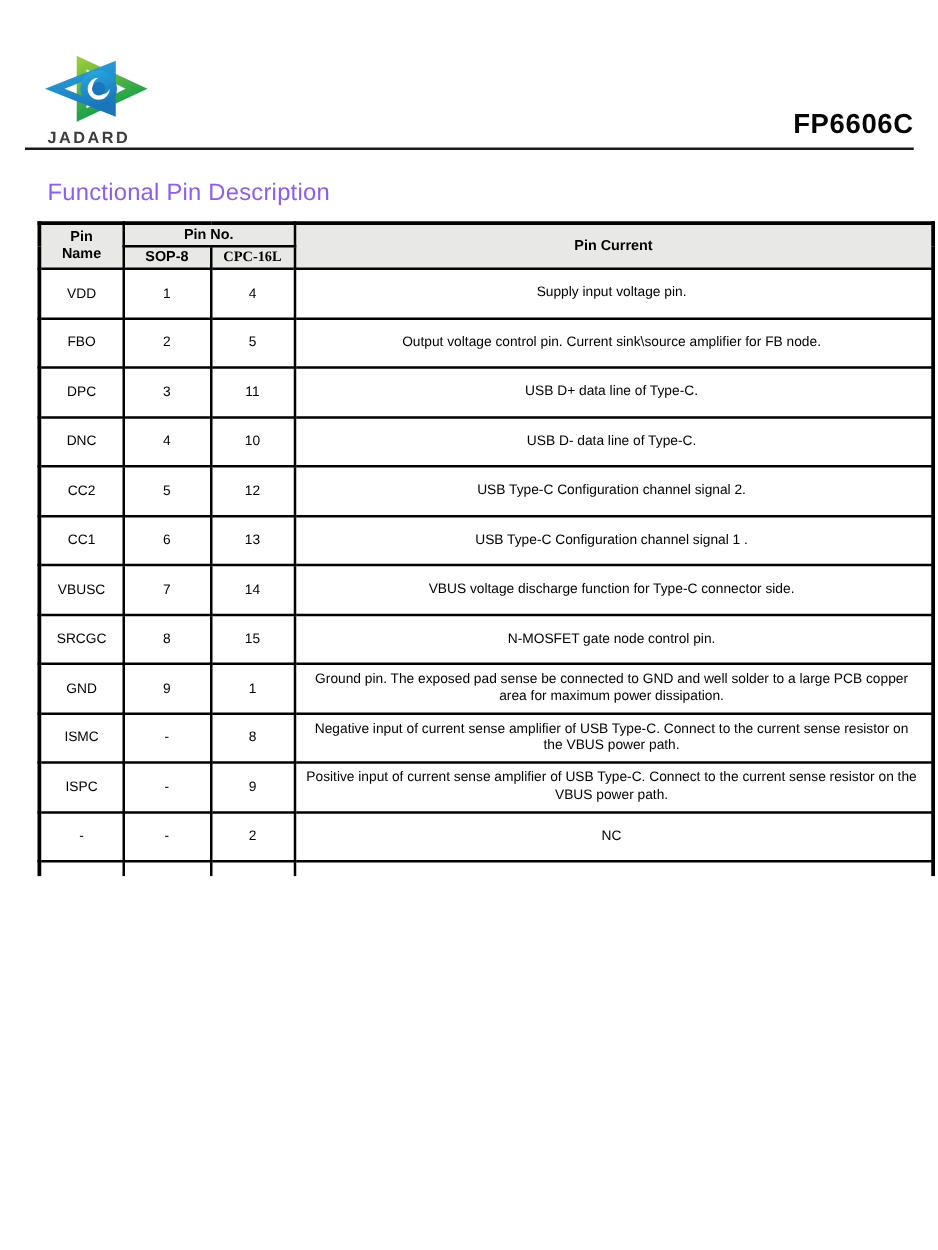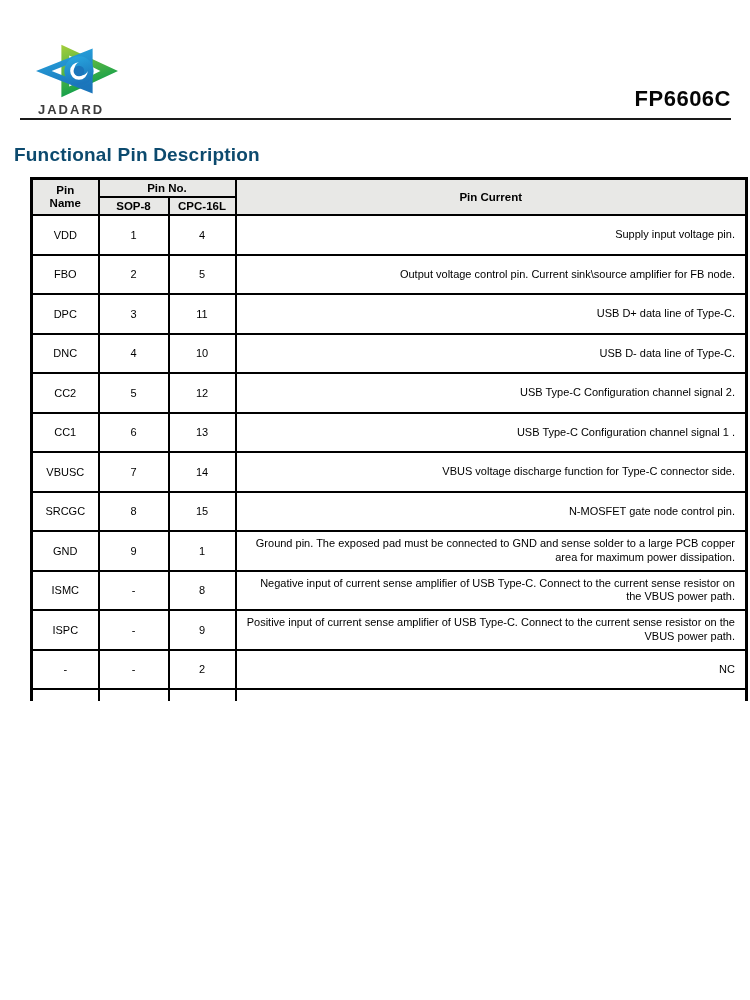--- a/index.html
+++ b/index.html
@@ -23,22 +23,22 @@
     position: absolute; right: 19px; top: 83px;
     font-size: 22px; font-weight: bold; letter-spacing: 0.5px;
     color: #050505; line-height: 32px;
   }
   .header-rule {
     position: absolute; left: 20px; right: 19px; top: 118px;
     height: 2px; background: #1a1a1a;
   }
   
   .section-title {
-    position: absolute; left: 14px; top: 144px;
-    font-size: 19px; font-weight: bold; color: #0c4a6e;
+    position: absolute; left: 38px; top: 144px;
+    font-size: 19px; font-weight: normal; color: #8b5cf6;
     margin: 0; letter-spacing: 0.2px;
   }
   
   .pin-table {
     position: absolute; left: 18px; top: 177px;
     width: 718px;
     border-collapse: collapse;
     table-layout: fixed;
     border: 3px solid var(--table-border, #000);
     font-size: 11px;
@@ -46,24 +46,24 @@
   }
   .pin-table th, .pin-table td { border: 2px solid var(--table-border, #000); }
   .pin-table thead th {
     background: var(--table-header-bg, #e8e8e6);
     font-weight: bold; font-size: 11.5px;
     padding: 0; line-height: 13px; height: 16px;
     text-align: center; vertical-align: middle;
   }
   .th-pin-no  { border-bottom: 1px solid var(--table-border, #000); }
   .th-sop8    { border-top: 1px solid var(--table-border, #000); border-right: 1px solid var(--table-border, #000); }
-  .th-cpc16l  { border-top: 1px solid var(--table-border, #000); border-left: 1px solid var(--table-border, #000); }
+  .th-cpc16l  { border-top: 1px solid var(--table-border, #000); border-left: 1px solid var(--table-border, #000); font-family: Liberation Serif, serif; }
   .pin-table tbody td { height: 31.5px; vertical-align: middle; }
   .c-name, .c-num { text-align: center; font-weight: normal; padding: 0 2px; }
-  .c-func { text-align: right; padding: 3px 10px 3px 7px; line-height: 13.5px; }
+  .c-func { text-align: center; padding: 3px 10px 3px 7px; line-height: 13.5px; }
 </style>
 </head>
 <body>
 
 <div class="page">
 
   <svg class="logo-svg" viewBox="0 0 84 58" aria-hidden="true">
     <defs>
       <linearGradient id="gGreen" x1="0" y1="0" x2="0.4" y2="1">
         <stop offset="0" stop-color="#a6ce39"></stop>
@@ -153,21 +153,21 @@
         <tr>
       <td class="c-name">SRCGC</td>
       <td class="c-num">8</td>
       <td class="c-num">15</td>
       <td class="c-func">N-MOSFET gate node control pin.</td>
     </tr>
         <tr>
       <td class="c-name">GND</td>
       <td class="c-num">9</td>
       <td class="c-num">1</td>
-      <td class="c-func">Ground pin. The exposed pad must be connected to GND and sense solder to a large PCB copper area for maximum power dissipation.</td>
+      <td class="c-func">Ground pin. The exposed pad sense be connected to GND and well solder to a large PCB copper area for maximum power dissipation.</td>
     </tr>
         <tr>
       <td class="c-name">ISMC</td>
       <td class="c-num">-</td>
       <td class="c-num">8</td>
       <td class="c-func">Negative input of current sense amplifier of USB Type-C. Connect to the current sense resistor on the VBUS power path.</td>
     </tr>
         <tr>
       <td class="c-name">ISPC</td>
       <td class="c-num">-</td>

